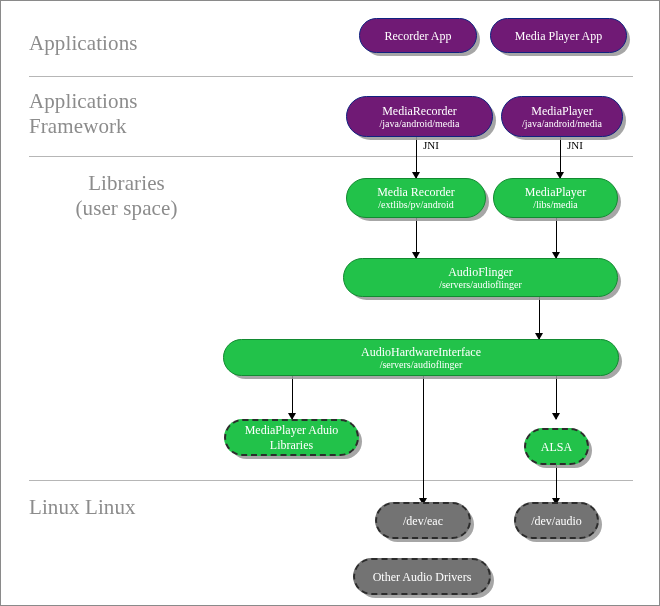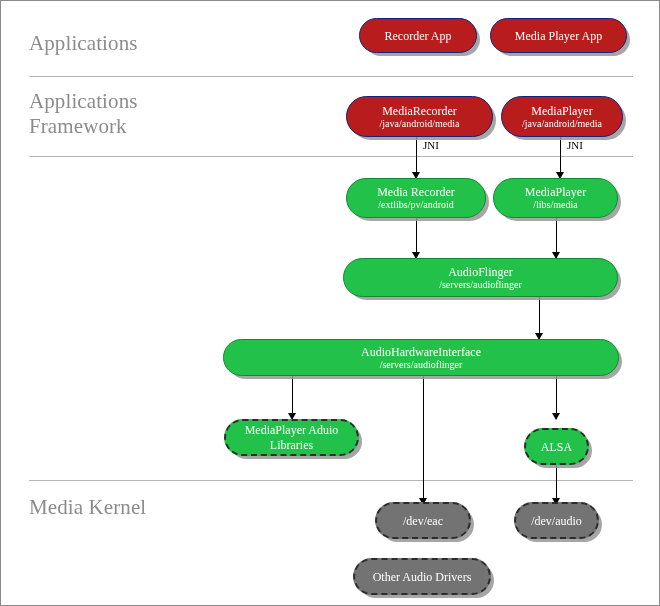--- a/index.html
+++ b/index.html
@@ -54,21 +54,21 @@
     line-height: 14px;
     white-space: nowrap;
   }
   .node .title.wrap { white-space: normal; line-height: 15px; }
   .node .subtitle {
     font-size: 10px;
     line-height: 12px;
     white-space: nowrap;
   }
   .node.blue {
-    background: #b91c1c;
+    background: #701a75;
     border: 1px solid #0f2280;
   }
   .node.green {
     background: #22c24a;
     border: 1px solid #128a31;
   }
   .node.green-dashed {
     background: #22c24a;
     border: 2px dashed #2c2c2c;
   }
@@ -105,21 +105,23 @@
 
 <div id="diagram-root">
 
   <div class="divider" style="top:75px;"></div>
   <div class="divider" style="top:155px;"></div>
   <div class="divider" style="top:479px;"></div>
 
   <div class="layer-label" style="left:28px; top:30px;">Applications</div>
   <div class="layer-label" style="left:28px; top:88px;">Applications
 Framework</div>
-  <div class="layer-label" style="left:28px; top:494px;">Media Kernel</div>
+  <div class="layer-label center" style="left:18px; top:170px; width:215px;">Libraries
+(user space)</div>
+  <div class="layer-label" style="left:28px; top:494px;">Linux Linux</div>
 
   <div class="node blue" style="left:358px; top:17px; width:118px; height:35px;">
     <span class="title">Recorder App</span>
   </div>
   <div class="node blue" style="left:489px; top:17px; width:137px; height:35px;">
     <span class="title">Media Player App</span>
   </div>
 
   <div class="node blue" style="left:345px; top:95px; width:147px; height:41px;">
     <span class="title">MediaRecorder</span>

